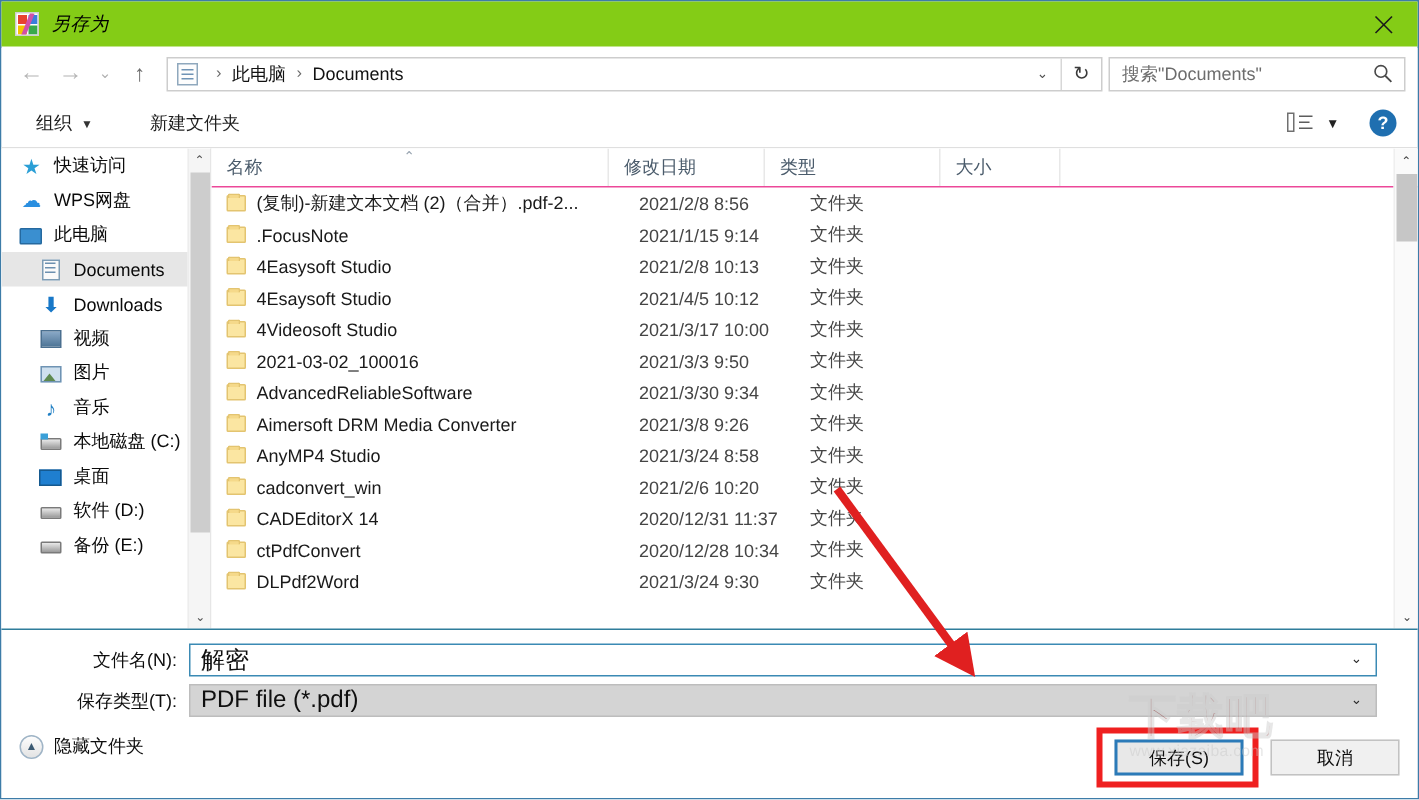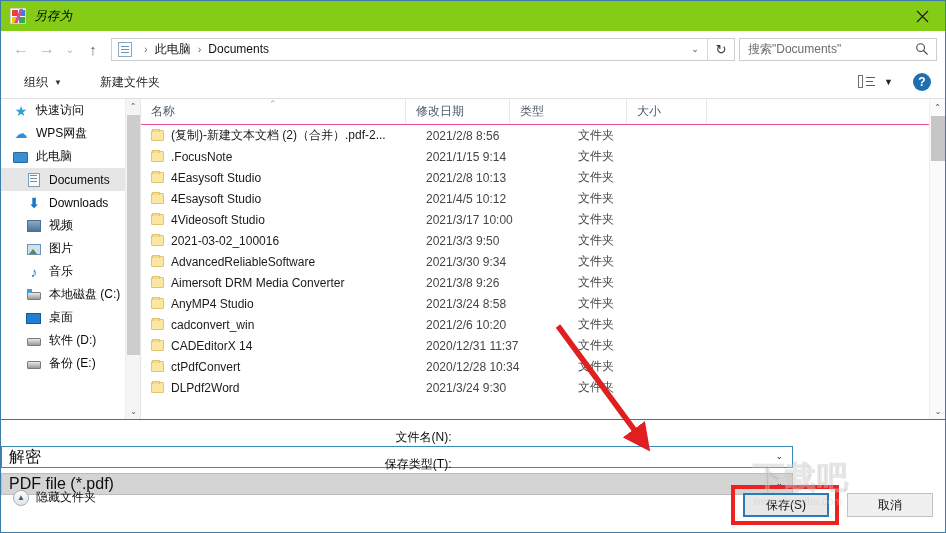--- a/index.html
+++ b/index.html
@@ -226,21 +226,21 @@
     background: #fbe6a2; border: 1px solid #e3c470; border-radius: 1px;
     position: relative;
   }
   .folder-ico::before {
     content: ''; position: absolute; left: 0; top: -2px;
     width: 6px; height: 2px; background: #f5d98a; border: 1px solid #e3c470;
     border-bottom: none; border-radius: 1px 1px 0 0;
   }
   .cell-name { width: 255px; white-space: nowrap; overflow: hidden; text-overflow: ellipsis; }
   .cell-date { width: 114px; color: #454545; }
-  .cell-type { width: 117px; color: #454545; margin-left: 38px; }
+  .cell-type { width: 117px; color: #454545; }
   .cell-size { width: 80px; }
 
   .fl-scroll {
     position: absolute; right: 0; top: 0; width: 16px; height: 320px;
     background: #fafafa; border-left: 1px solid #efefef;
   }
   .fl-arrow {
     height: 16px; font-size: 8px; color: #4a4a4a;
     display: flex; align-items: center; justify-content: center;
   }
@@ -250,21 +250,21 @@
     background: #c6c6c6;
   }
 
   
   .bottom {
     position: absolute; left: 0; top: 418px;
     width: 944px; height: 113px;
     background: #ffffff;
     border-top: 1px solid #2f7d9b;
   }
-  .field-row { position: absolute; display: flex; align-items: center; flex-direction: column; }
+  .field-row { position: absolute; display: flex; align-items: center; }
   .fr-name { left: 0; top: 9px; }
   .fr-type { left: 0; top: 36px; }
   .fld-label {
     width: 125px; text-align: right; padding-right: 8px;
     font-size: 12px; color: #0d0d0d;
   }
   .fld-input {
     width: 792px; height: 22px;
     border: 1px solid #3b8ab4; background: #ffffff;
     display: flex; align-items: center; position: relative;

